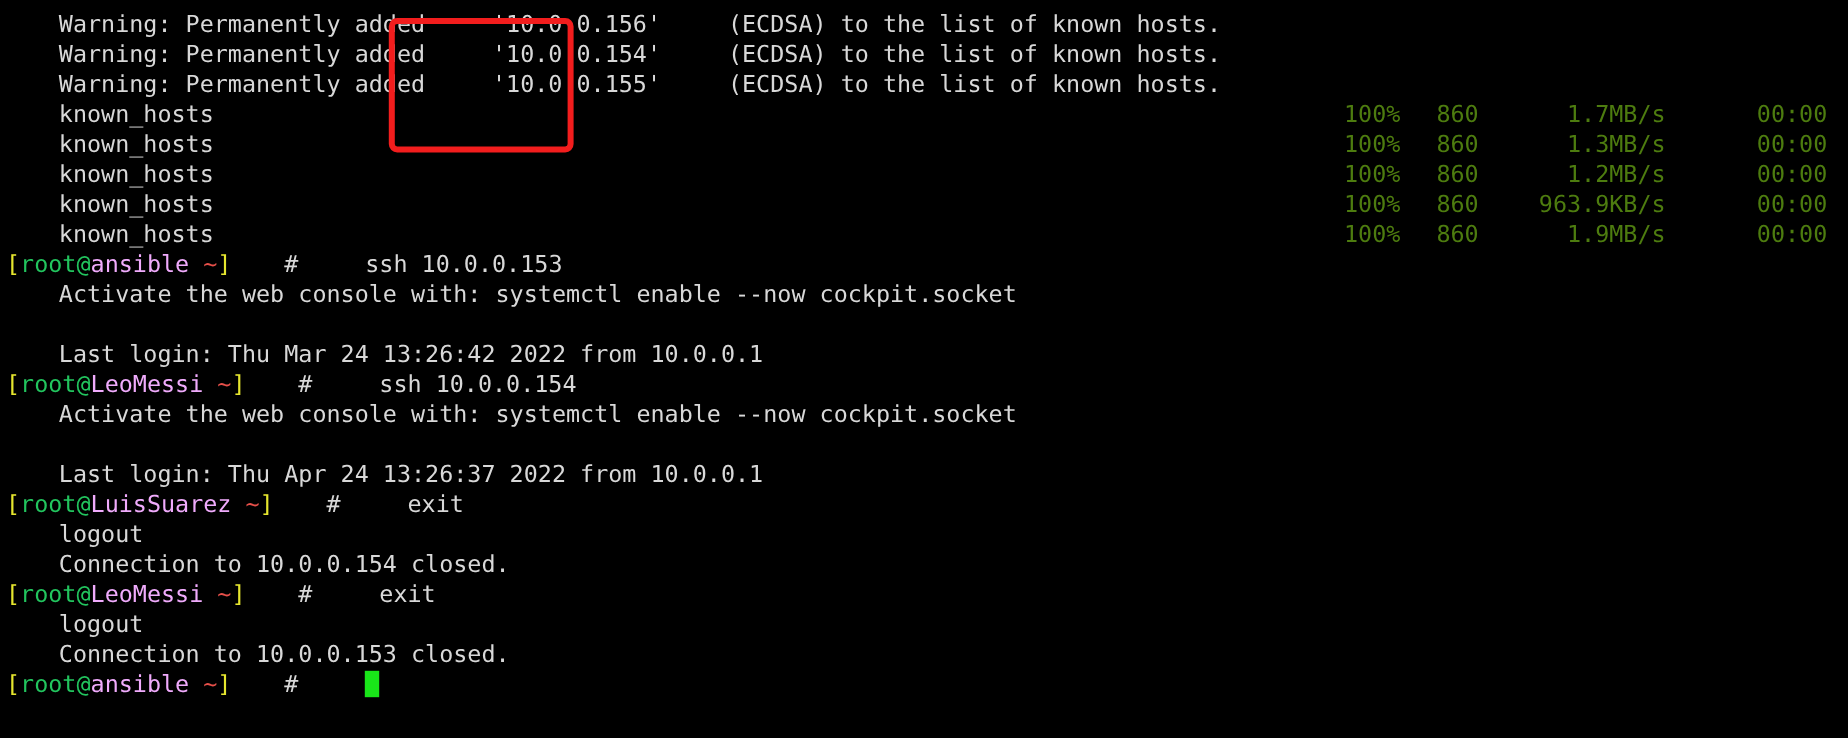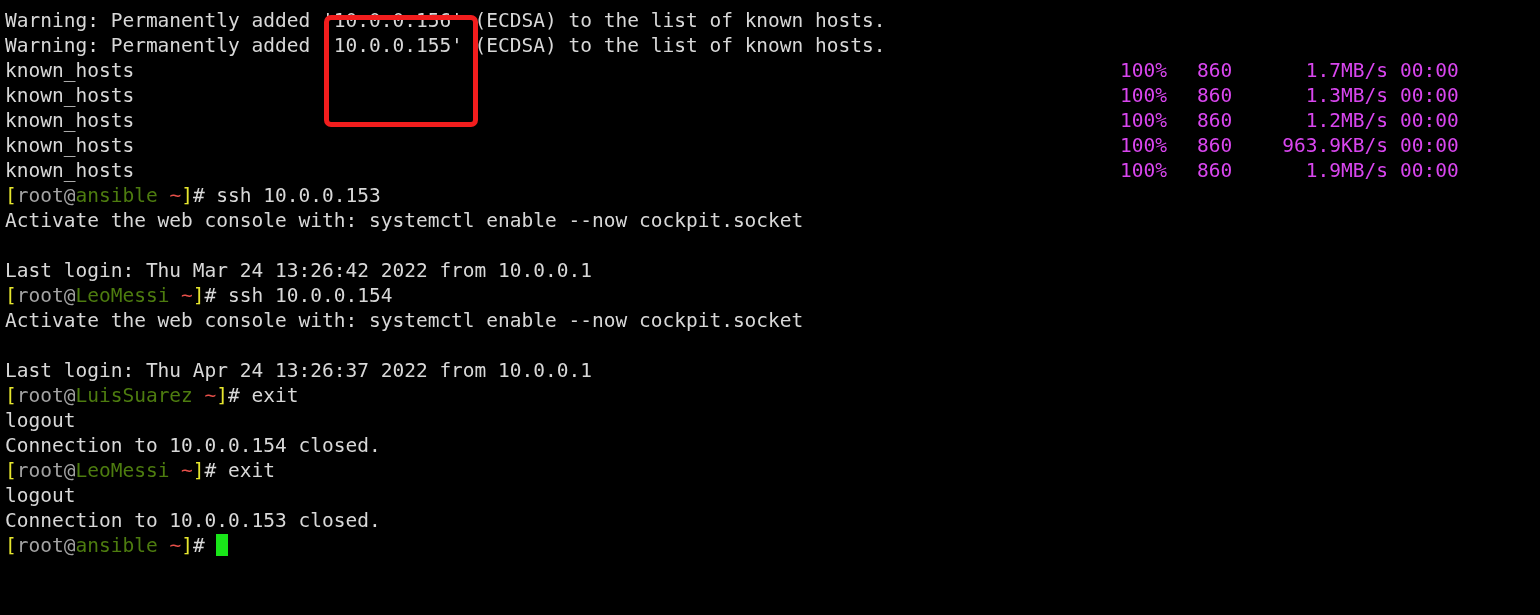--- a/index.html
+++ b/index.html
@@ -28,39 +28,39 @@
     line-height: 25px;
     font-size: 19.5px;
     letter-spacing: 0px;
     white-space: pre;
     color: #d6d6d6;
     padding-left: 5px;
     box-sizing: border-box;
   }
   .line:first-child { margin-top: 8px; }
   .seg { white-space: pre; }
-  .c-white   { color: #d8d8d8; }
+  .c-white   { color: #d8d8d8; margin-left: 44px; }
   .c-yellow  { color: #e6e62e; }
-  .c-blue    { color: #a3a3a3; }
-  .c-green   { color: #4d7c0f; }
+  .c-blue    { color: #22c55e; }
+  .c-green   { color: #f0abfc; }
   .c-red     { color: #e8504a; }
   .stats {
     position: absolute;
     top: 0;
     left: 0;
     height: 25px;
     line-height: 25px;
     white-space: pre;
-    color: #d946ef;
+    color: #4d7c0f;
     font-size: 19.5px;
   }
   .col-pct   { left: 1120px; }
   .col-size  { left: 1197px; }
   .col-rate  { right: 152px; text-align: right; }
-  .col-time  { left: 1400px; }
+  .col-time  { left: 1464px; }
   .cursor {
     display: inline-block;
     width: 12px;
     height: 22px;
     background: #19e619;
     vertical-align: -4px;
   }
   #highlight-box {
     position: absolute;
     left: 324px;
@@ -74,20 +74,21 @@
   }
 </style>
 </head>
 <body>
 
 <div id="terminal">
 
   <div class="line"><span class="seg c-white">Warning: Permanently added </span><span class="seg c-white">'10.0.0.156'</span><span class="seg c-white"> (ECDSA) to the list of known hosts.</span></div>
 
 
+  <div class="line"><span class="seg c-white">Warning: Permanently added </span><span class="seg c-white">'10.0.0.154'</span><span class="seg c-white"> (ECDSA) to the list of known hosts.</span></div>
 
   <div class="line"><span class="seg c-white">Warning: Permanently added </span><span class="seg c-white">'10.0.0.155'</span><span class="seg c-white"> (ECDSA) to the list of known hosts.</span></div>
 
   <div class="line"><span class="seg c-white">known_hosts</span><span class="stats col-pct">100%</span><span class="stats col-size">860</span><span class="stats col-rate">1.7MB/s</span><span class="stats col-time">00:00</span></div>
 
   <div class="line"><span class="seg c-white">known_hosts</span><span class="stats col-pct">100%</span><span class="stats col-size">860</span><span class="stats col-rate">1.3MB/s</span><span class="stats col-time">00:00</span></div>
 
   <div class="line"><span class="seg c-white">known_hosts</span><span class="stats col-pct">100%</span><span class="stats col-size">860</span><span class="stats col-rate">1.2MB/s</span><span class="stats col-time">00:00</span></div>
 
   <div class="line"><span class="seg c-white">known_hosts</span><span class="stats col-pct">100%</span><span class="stats col-size">860</span><span class="stats col-rate">963.9KB/s</span><span class="stats col-time">00:00</span></div>

